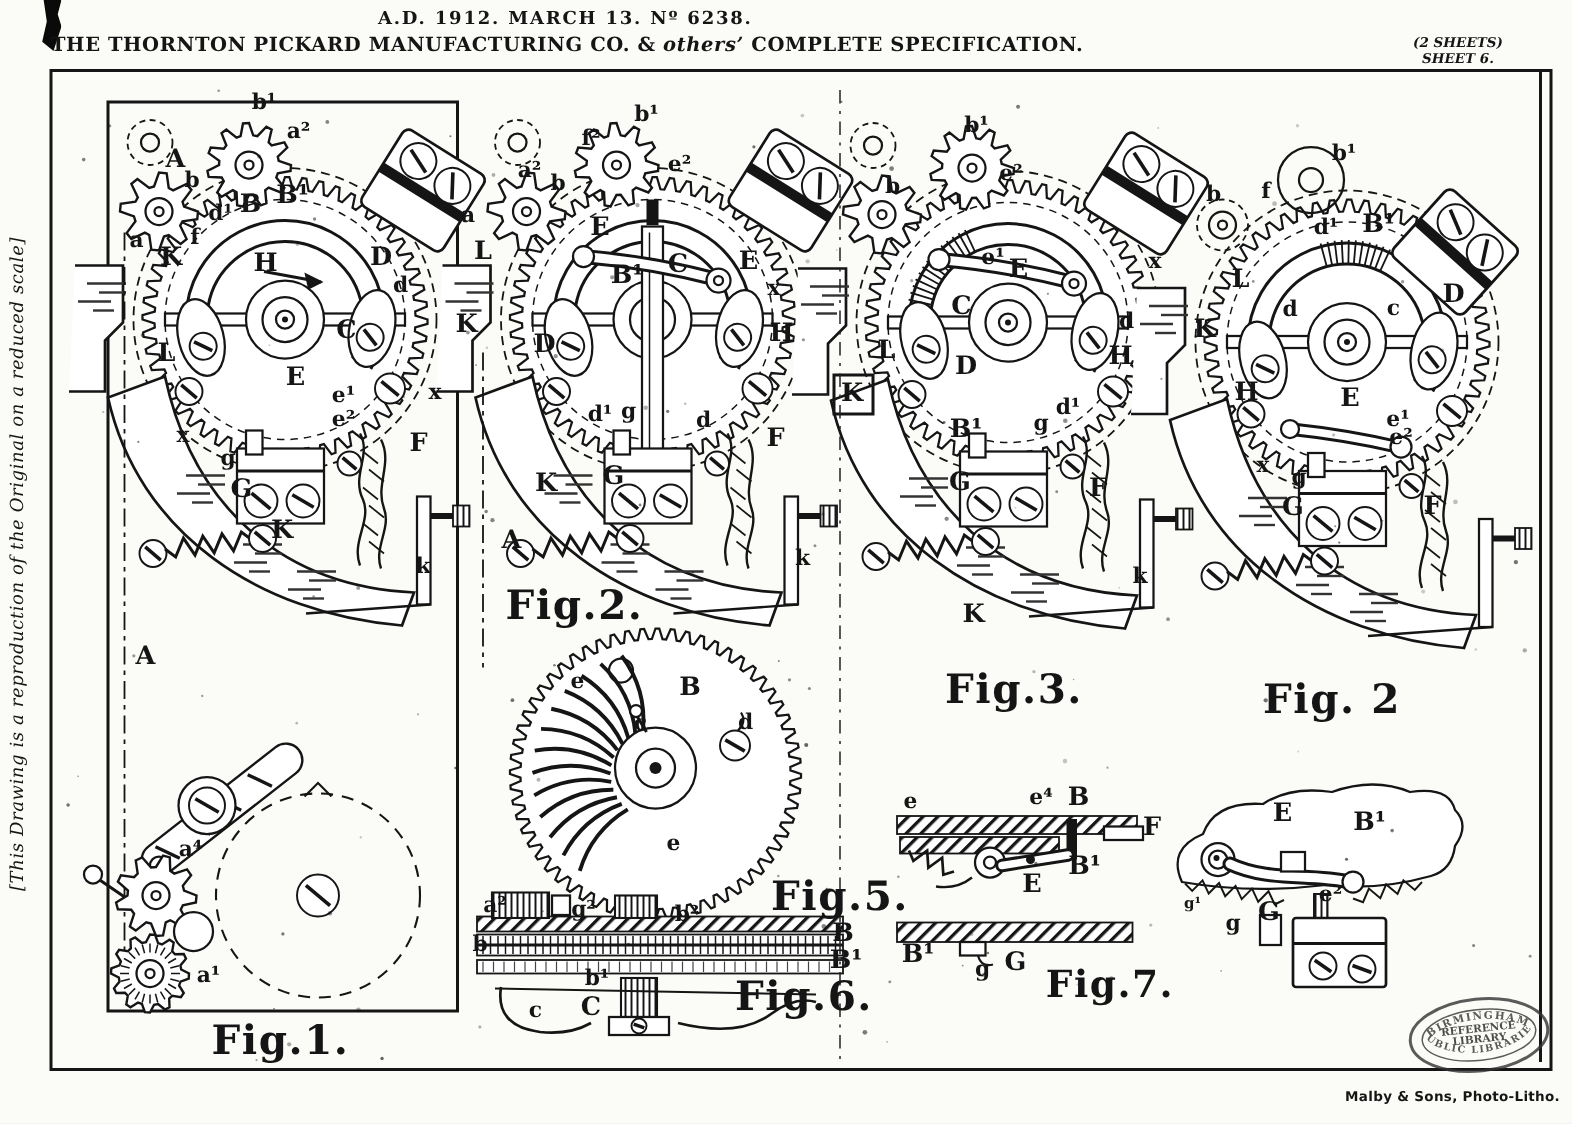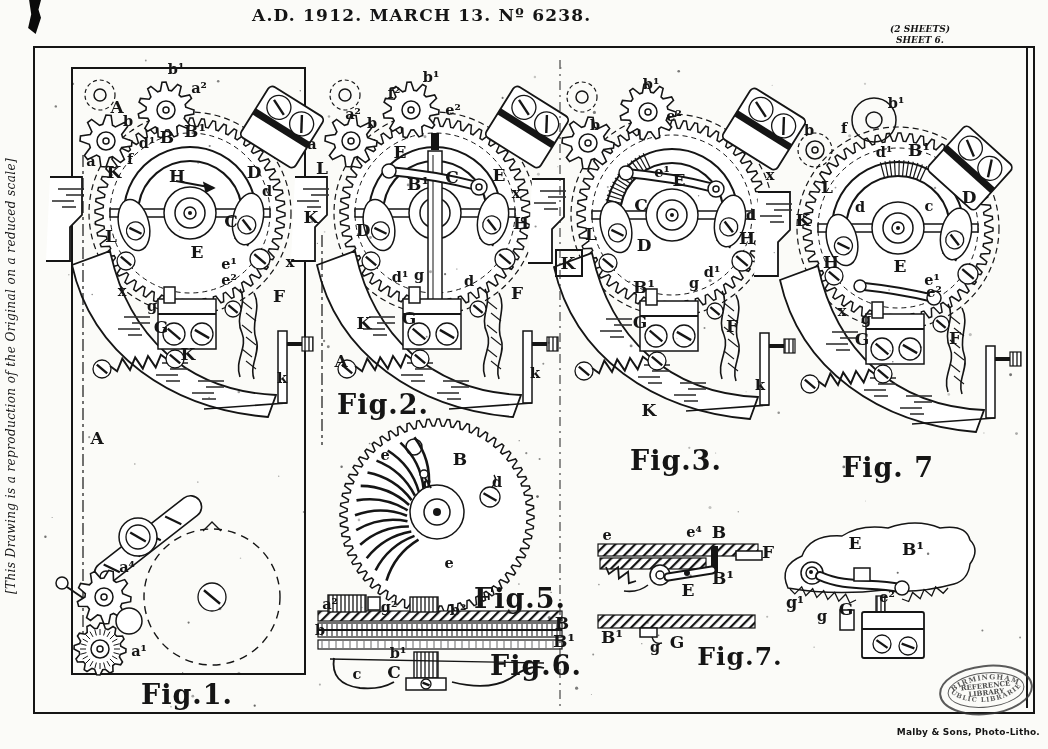--- a/index.html
+++ b/index.html
@@ -6,40 +6,41 @@
   body{width:1048px;height:749px;background:#e9e9e4;position:relative;
        font-family:"DejaVu Serif","Liberation Serif",serif;color:#151515;overflow:hidden}
   .page{position:absolute;inset:0;background:#fbfbf8}
   .outer-frame{position:absolute;left:33px;top:46px;width:998px;height:664px;border:2.5px solid #151515}
   .frame-right2{position:absolute;left:1026px;top:48px;width:2px;height:660px;background:#151515}
   .fig1-frame{position:absolute;left:71px;top:67px;width:231px;height:604px;border:2px solid #151515}
   #drawing{position:absolute;left:0;top:0;width:1048px;height:749px}
   #labels-layer{position:absolute;inset:0;pointer-events:none}
   .plabel{position:absolute;transform:translate(-50%,-50%);font-weight:bold;line-height:1;white-space:nowrap}
   .caption{position:absolute;transform:translate(-50%,-50%);font-weight:bold;font-size:27px;letter-spacing:1px;white-space:nowrap}
-  .hdr1{position:absolute;left:252px;top:5px;font-size:17px;font-weight:bold;letter-spacing:1.2px;white-space:nowrap}
+  .hdr1{position:absolute;left:252px;top:5px;font-size:12px;font-weight:bold;letter-spacing:1.2px;white-space:nowrap}
   .hdr2{position:absolute;left:34px;top:23px;font-size:13px;font-weight:bold;letter-spacing:.4px;white-space:nowrap}
   .hdr2 em{font-style:italic}
-  .sheets{position:absolute;left:864px;top:24px;width:112px;text-align:center;font-size:9px;
+  .sheets{position:absolute;left:916px;top:24px;width:112px;text-align:center;font-size:9px;
           font-style:italic;font-weight:bold;line-height:1.25;white-space:nowrap}
   .sidenote{position:absolute;left:11px;top:378px;width:432px;text-align:center;font-style:italic;
             font-size:12px;letter-spacing:.4px;transform:translate(-50%,-50%) rotate(-90deg);white-space:nowrap}
   .imprint{position:absolute;right:8px;top:727px;font-size:9px;font-weight:bold;
            font-family:"DejaVu Sans","Liberation Sans",sans-serif;letter-spacing:.2px}
   .ink-blob{position:absolute;left:27px;top:0;width:14px;height:34px;background:#0a0a0a;
             clip-path:polygon(15% 0,100% 0,82% 28%,100% 52%,62% 100%,8% 82%,30% 42%)}
   .stamp{position:absolute;left:936px;top:662px;width:100px;height:56px;transform:rotate(-6deg);opacity:.8}
 </style>
 </head>
 <body>
 
 <div class="page">
   <div class="ink-blob"></div>
 
   <div class="hdr1">A.D. 1912. MARCH 13. Nº 6238.</div>
+  <div class="hdr2"><span>THE THORNTON PICKARD MANUFACTURING CO. &amp; </span><em>others’</em><span> COMPLETE SPECIFICATION.</span></div>
   <div class="sheets">
     <div>(2 SHEETS)</div>
     <div>SHEET 6.</div>
   </div>
 
   <div class="sidenote">[This Drawing is a reproduction of the Original on a reduced scale]</div>
 
   <div class="outer-frame"></div>
   <div class="frame-right2"></div>
   <div class="fig1-frame"></div>
@@ -885,31 +886,31 @@
       <span class="plabel" style="left: 694px; top: 532px; font-size: 14.5px;">e⁴</span>
       <span class="plabel" style="left: 719px; top: 532px; font-size: 17px;">B</span>
       <span class="plabel" style="left: 768px; top: 552px; font-size: 17px;">F</span>
       <span class="plabel" style="left: 723px; top: 578px; font-size: 17px;">B¹</span>
       <span class="plabel" style="left: 688px; top: 590px; font-size: 17px;">E</span>
       <span class="plabel" style="left: 612px; top: 637px; font-size: 17px;">B¹</span>
       <span class="plabel" style="left: 655px; top: 647px; font-size: 14.5px;">g</span>
       <span class="plabel" style="left: 677px; top: 642px; font-size: 17px;">G</span>
       <span class="plabel" style="left: 855px; top: 543px; font-size: 17px;">E</span>
       <span class="plabel" style="left: 913px; top: 549px; font-size: 17px;">B¹</span>
-      <span class="plabel" style="left: 795px; top: 603px; font-size: 16px;">g¹</span>
+      <span class="plabel" style="left: 795px; top: 603px; font-size: 10px;">g¹</span>
       <span class="plabel" style="left: 822px; top: 616px; font-size: 14.5px;">g</span>
       <span class="plabel" style="left: 846px; top: 609px; font-size: 17px;">G</span>
       <span class="plabel" style="left: 887px; top: 597px; font-size: 14.5px;">e²</span>
     </div>
 
   <div class="caption" style="left:187px;top:694px">Fig.1.</div>
   <div class="caption" style="left:383px;top:404px">Fig.2.</div>
   <div class="caption" style="left:676px;top:460px">Fig.3.</div>
-  <div class="caption" style="left:888px;top:467px">Fig. 7</div>
-  <div class="caption" style="left:520px;top:598px">Fig.5.</div>
+  <div class="caption" style="left:888px;top:467px">Fig. 2</div>
+  <div class="caption" style="left:560px;top:598px">Fig.5.</div>
   <div class="caption" style="left:536px;top:665px">Fig.6.</div>
   <div class="caption" style="left:740px;top:656px;font-size:25px">Fig.7.</div>
 
   <svg class="stamp" viewBox="0 0 100 56">
     <defs>
       <path id="stTop" d="M12,32 A40,21 0 0 1 88,32"></path>
       <path id="stBot" d="M14,26 A38,20 0 0 0 86,26"></path>
     </defs>
     <ellipse cx="50" cy="28" rx="46" ry="24" fill="none" stroke="#333" stroke-width="2"></ellipse>
     <ellipse cx="50" cy="28" rx="38" ry="17" fill="none" stroke="#333" stroke-width="1"></ellipse>

